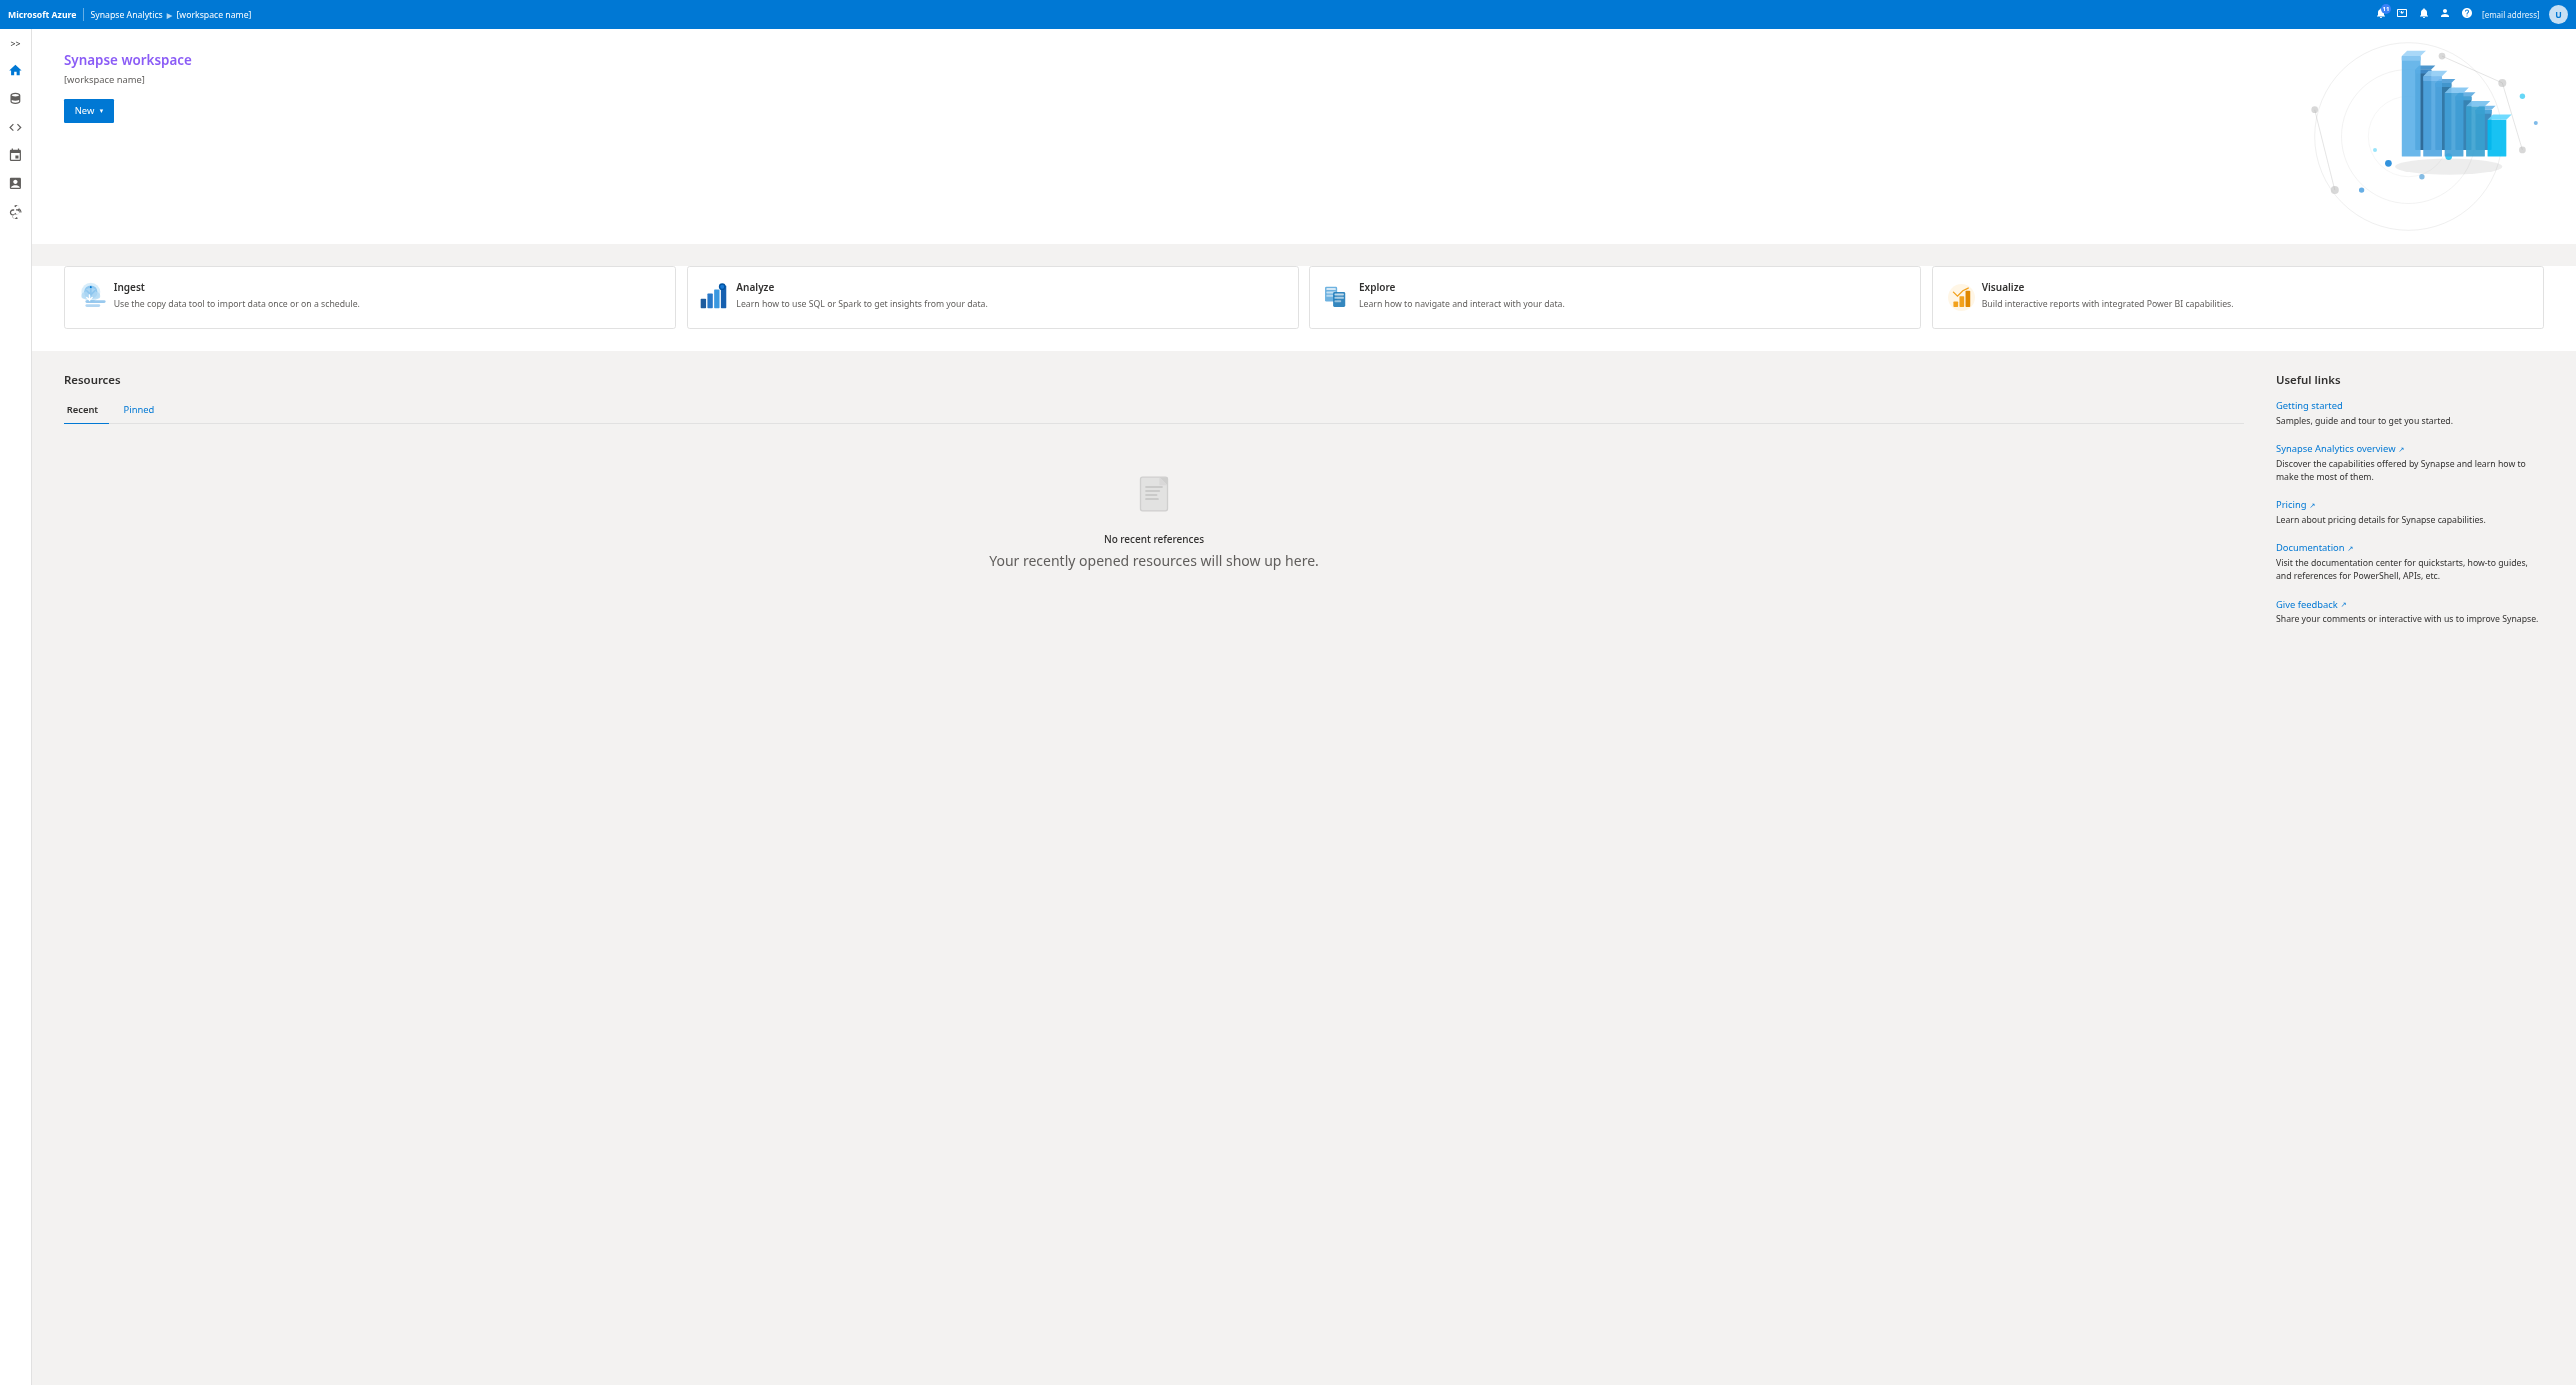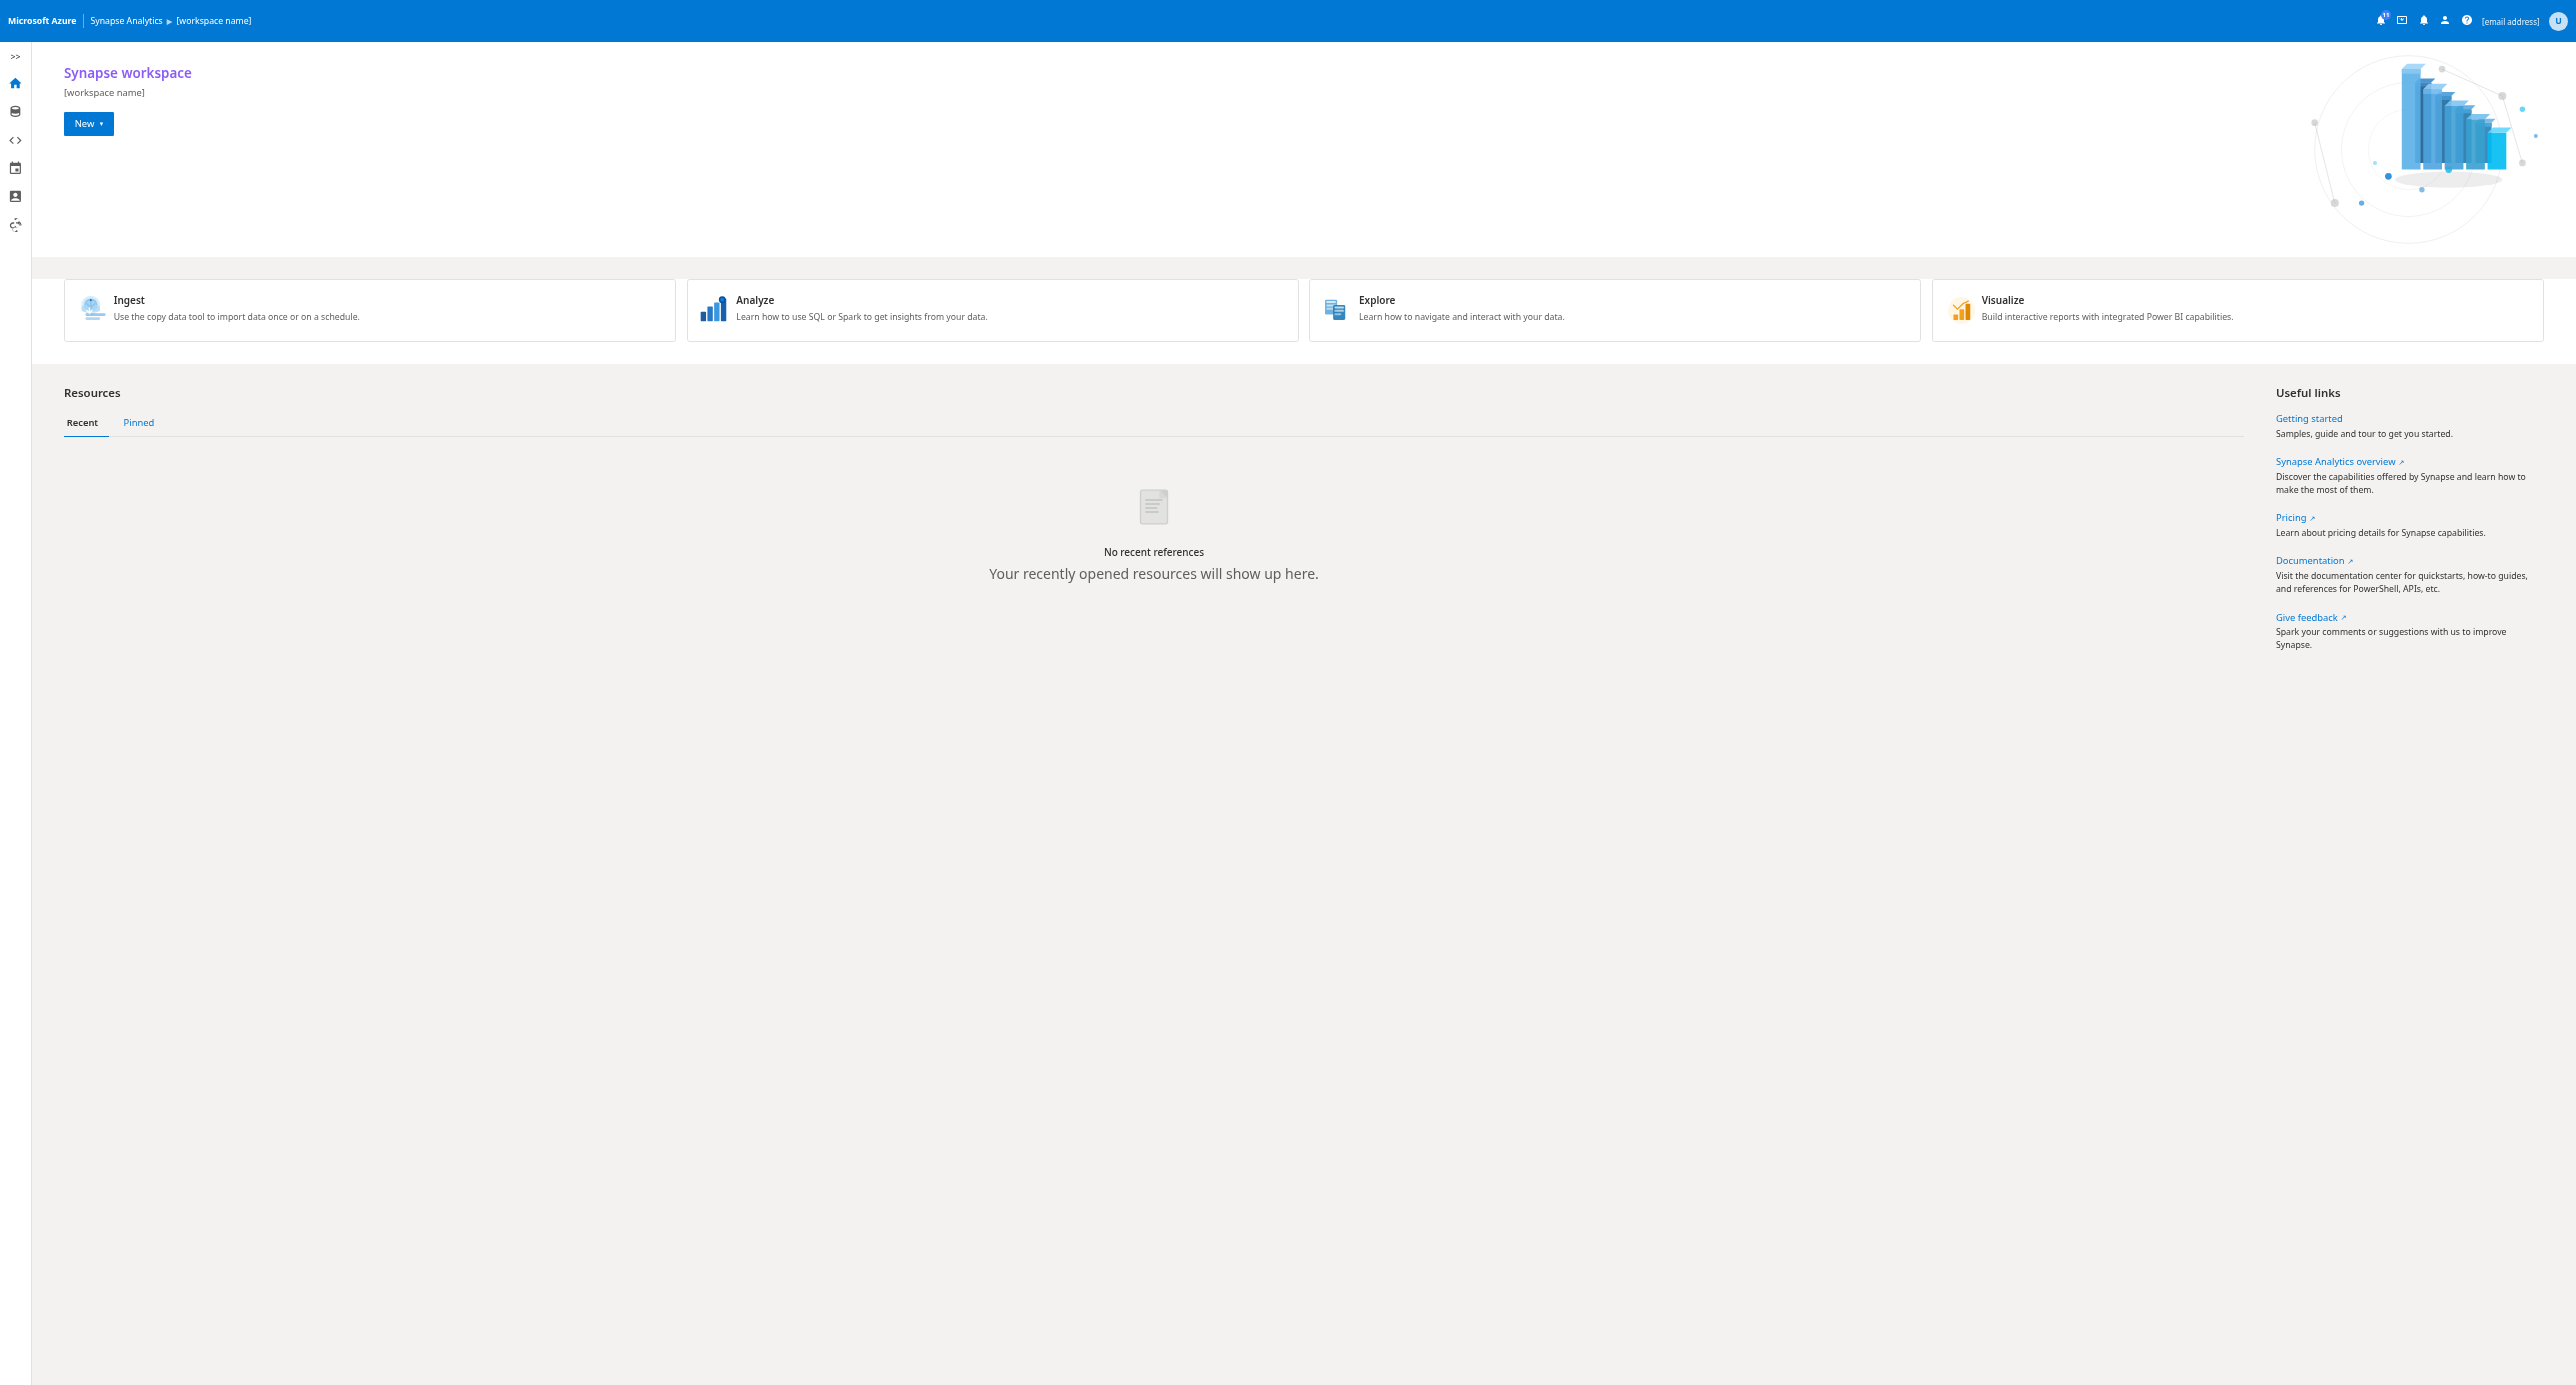--- a/index.html
+++ b/index.html
@@ -4,21 +4,21 @@
   <style>
     * { box-sizing: border-box; margin: 0; padding: 0; }
     body { font-family: 'Segoe UI', system-ui, sans-serif; background: #f3f2f1; height: 100vh; overflow: hidden; display: flex; flex-direction: column; }
 
     
     .topbar {
       background: #0078d4;
       color: white;
       display: flex;
       align-items: center;
-      height: 42px;
+      height: 29px;
       padding: 0 8px;
       flex-shrink: 0;
       z-index: 100;
     }
     .topbar-brand { display: flex; align-items: center; gap: 5.4px; font-size: 9.4px; font-weight: 600; }
     .topbar-brand .azure-logo { font-size: 8.7px; font-weight: 700; }
     .topbar-divider { width: 0.7px; height: 13.4px; background: rgba(255,255,255,0.4); margin: 0 6.7px; }
     .topbar-breadcrumb { display: flex; align-items: center; gap: 4px; font-size: 8.7px; }
     .topbar-breadcrumb .sep { opacity: 0.7; font-size: 7.4px; }
     .topbar-right { margin-left: auto; display: flex; align-items: center; gap: 9.4px; }
@@ -439,21 +439,21 @@
             <span class="ext-icon">↗</span>
           </a>
           <div class="link-desc">Visit the documentation center for quickstarts, how-to guides, and references for PowerShell, APIs, etc.</div>
         </div>
 
         <div class="link-group">
           <a class="link-title" href="#">
             <span>Give feedback</span>
             <span class="ext-icon">↗</span>
           </a>
-          <div class="link-desc">Spark your comments or suggestions with us to improve Synapse.</div>
+          <div class="link-desc">Share your comments or interactive with us to improve Synapse.</div>
         </div>
 
       </div>
     </div>
 
   </main>
 </div>
 
 
 </body></html>

